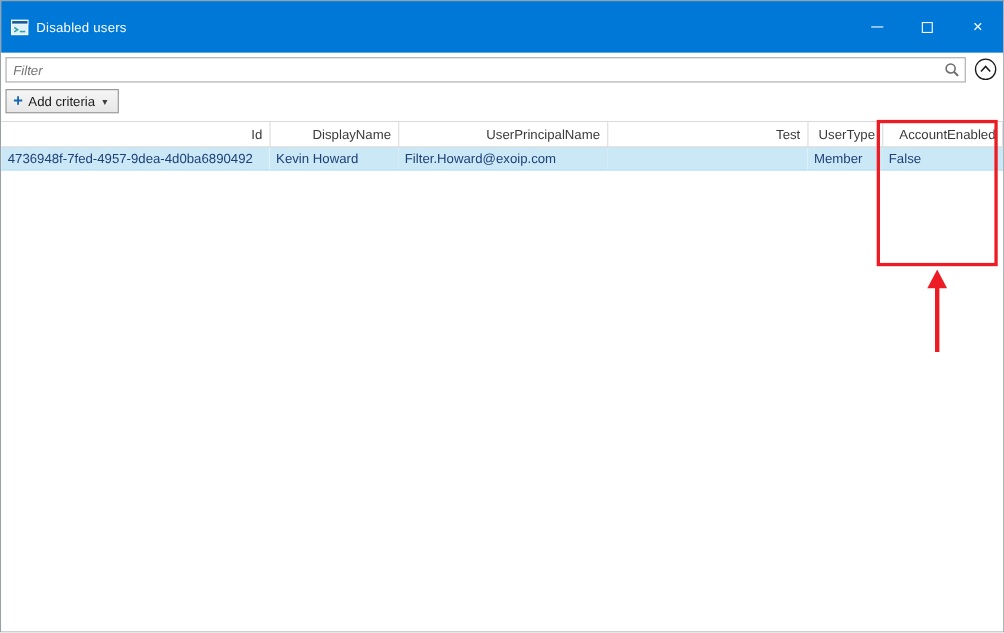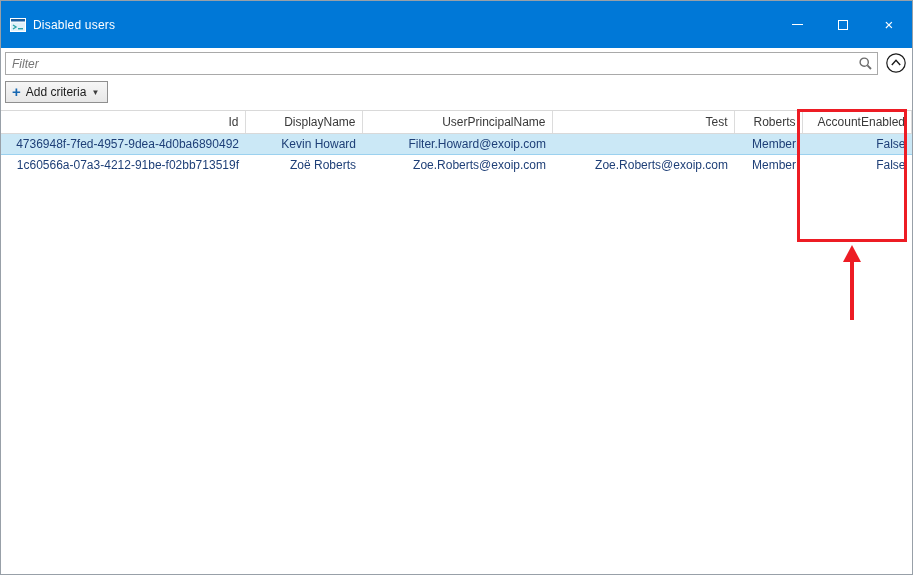--- a/index.html
+++ b/index.html
@@ -84,21 +84,21 @@
     padding: 3px 6px; height: 22px;
     border-right: 1px solid #dcdcdc;
     border-bottom: 1px solid #d9d9d9;
     white-space: nowrap; overflow: hidden;
   }
   table.grid td {
     color: var(--row-text, #1e3f77);
     padding: 2px 6px; height: 21px;
     border-top: 1px solid transparent;
     border-bottom: 1px solid transparent;
-    white-space: nowrap; overflow: hidden; text-align: right;
+    white-space: nowrap; overflow: hidden;
   }
   table.grid tr.selected td {
     background: var(--selection, #cbe8f6);
     border-top: 1px solid var(--selection-border, #9bd1ef);
     border-bottom: 1px solid var(--selection-border, #9bd1ef);
   }
 
   
   .red-box {
     position: absolute; left: 796px; top: -2px;
@@ -174,41 +174,33 @@
           <col style="width: 182px;">
           <col style="width: 68px;">
           <col>
         </colgroup>
       <thead>
         <tr id="grid-header-row">
             <th>Id</th>
             <th>DisplayName</th>
             <th>UserPrincipalName</th>
             <th>Test</th>
-            <th>Roberts</th>
+            <th>UserType</th>
             <th>AccountEnabled</th>
           </tr>
       </thead>
       <tbody id="grid-body">
           <tr class="selected">
             <td>4736948f-7fed-4957-9dea-4d0ba6890492</td>
             <td>Kevin Howard</td>
             <td>Filter.Howard@exoip.com</td>
             <td></td>
             <td>Member</td>
             <td>False</td>
           </tr>
-          <tr>
-            <td>1c60566a-07a3-4212-91be-f02bb713519f</td>
-            <td>Zoë Roberts</td>
-            <td>Zoe.Roberts@exoip.com</td>
-            <td>Zoe.Roberts@exoip.com</td>
-            <td>Member</td>
-            <td>False</td>
-          </tr>
         </tbody>
     </table>
 
     <div class="red-box"></div>
     <svg class="red-arrow" width="26" height="76" viewBox="0 0 26 76">
       <polygon points="13,0 4,17 22,17" fill="var(--annotation, #ed1c24)"></polygon>
       <rect x="11" y="15" width="4" height="60" fill="var(--annotation, #ed1c24)"></rect>
     </svg>
   </div>
 

